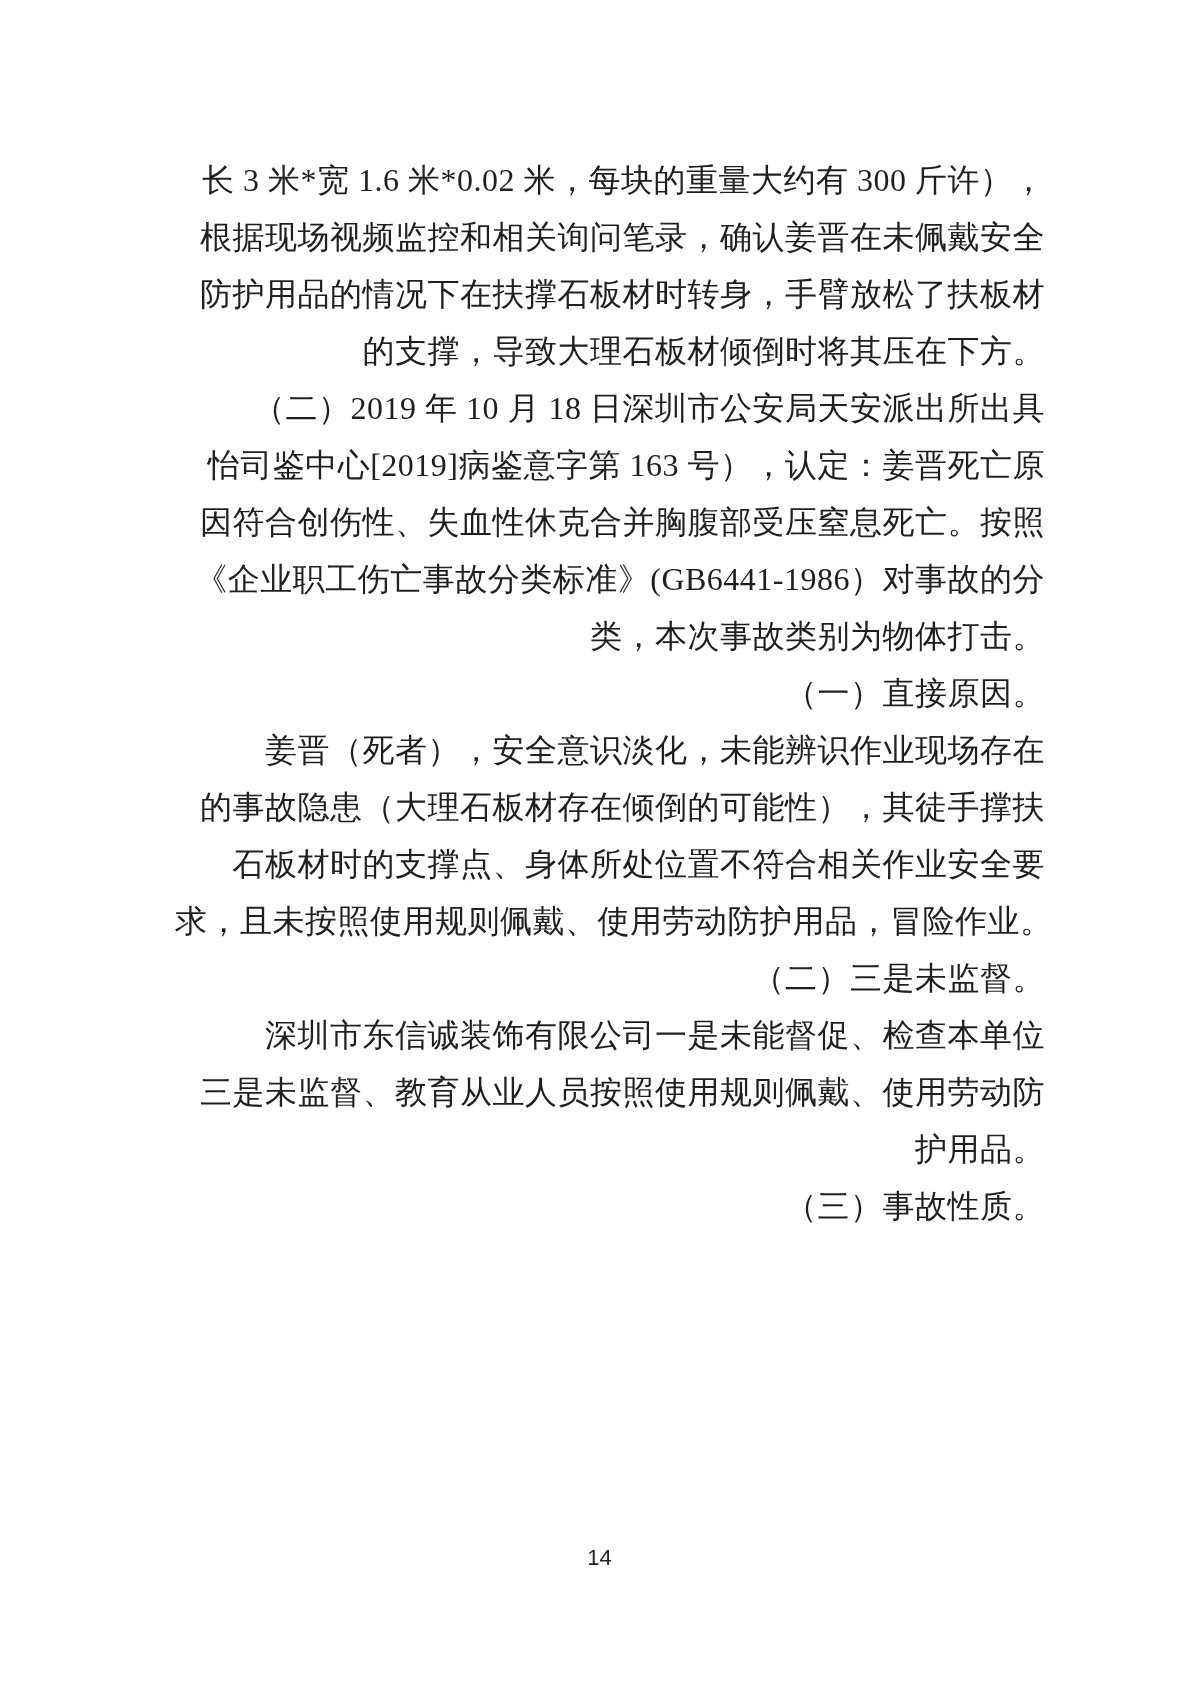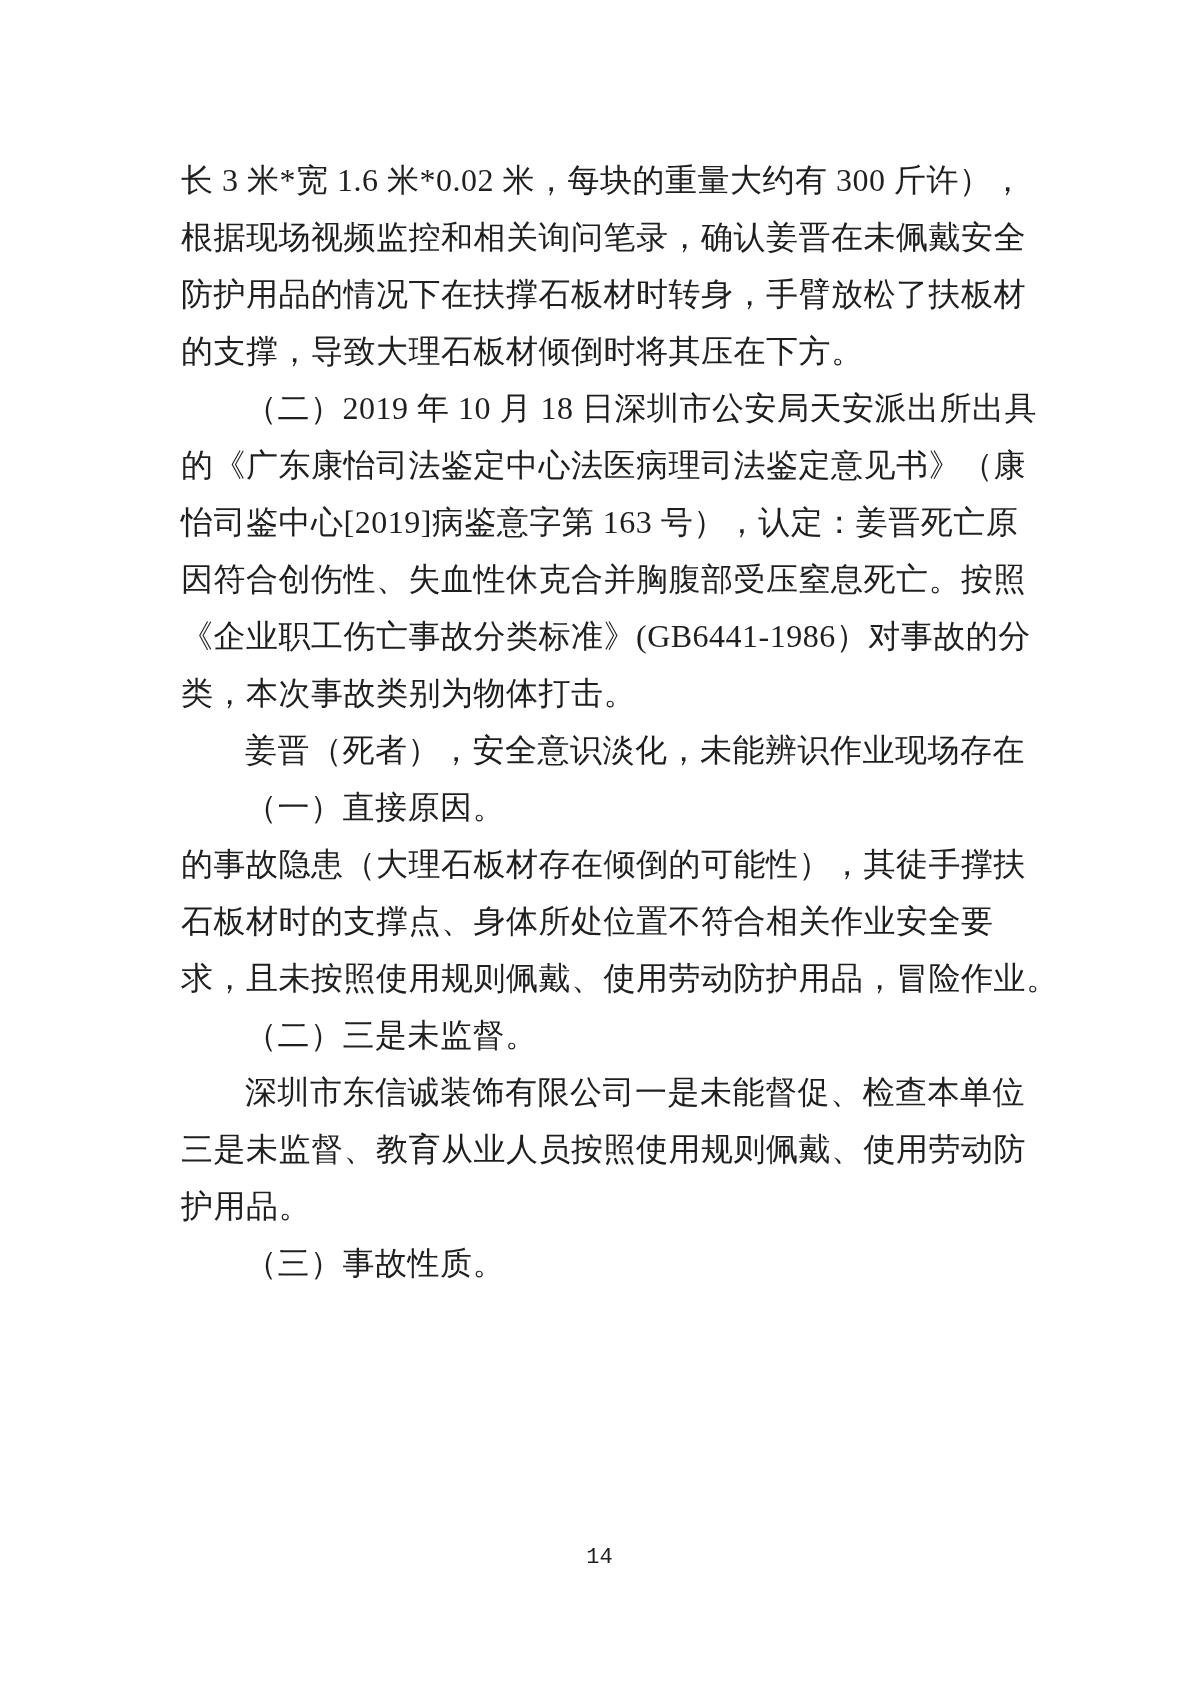--- a/index.html
+++ b/index.html
@@ -12,23 +12,24 @@
     width: 1199px;
     height: 1696px;
     margin: 0 auto;
     background: #ffffff;
     overflow: hidden;
     font-family: "Liberation Serif", "DejaVu Serif", serif;
     color: #1f1f1f;
   }
   .textblock {
     position: absolute;
-    left: 181px;
+    left: 175px;
     top: 152px;
     width: 870px;
+    text-align: right;
   }
   .line {
     height: 57px;
     line-height: 57px;
     font-size: 32px;
     letter-spacing: 0.5px;
     white-space: pre;
   }
   .line.indent {
     padding-left: 64px;
@@ -41,45 +42,44 @@
   }
   .page-footer {
     position: absolute;
     left: 0;
     right: 0;
     top: 1545px;
     text-align: center;
     font-size: 22px;
     line-height: 26px;
     color: #1f1f1f;
-    font-family: Liberation Mono, monospace;
+    font-family: Liberation Sans, sans-serif;
   }
 </style>
 </head>
 <body>
 
 <div class="page">
   <div class="textblock">
 
     <div class="line">长 3 米*宽 1.6 米*0.02 米，每块的重量大约有 300 斤许），</div>
     <div class="line">根据现场视频监控和相关询问笔录，确认姜晋在未佩戴安全</div>
     <div class="line">防护用品的情况下在扶撑石板材时转身，手臂放松了扶板材</div>
     <div class="line">的支撑，导致大理石板材倾倒时将其压在下方。</div>
 
     <div class="line indent">（二）2019 年 10 月 18 日深圳市公安局天安派出所出具</div>
-    <div class="line">的《广东康怡司法鉴定中心法医病理司法鉴定意见书》（康</div>
     <div class="line">怡司鉴中心[2019]病鉴意字第 163 号），认定：姜晋死亡原</div>
     <div class="line">因符合创伤性、失血性休克合并胸腹部受压窒息死亡。按照</div>
     <div class="line">《企业职工伤亡事故分类标准》(GB6441-1986）对事故的分</div>
     <div class="line">类，本次事故类别为物体打击。</div>
 
 
+    <div class="line indent">（一）直接原因。</div>
+
     <div class="line indent">姜晋（死者），安全意识淡化，未能辨识作业现场存在</div>
-
-    <div class="line indent">（一）直接原因。</div>
     <div class="line">的事故隐患（大理石板材存在倾倒的可能性），其徒手撑扶</div>
     <div class="line">石板材时的支撑点、身体所处位置不符合相关作业安全要</div>
     <div class="line">求，且未按照使用规则佩戴、使用劳动防护用品，冒险作业。</div>
 
     <div class="line indent">（二）三是未监督。</div>
 
     <div class="line indent">深圳市东信诚装饰有限公司一是未能督促、检查本单位</div>
     <div class="line">三是未监督、教育从业人员按照使用规则佩戴、使用劳动防</div>
     <div class="line">护用品。</div>
 

